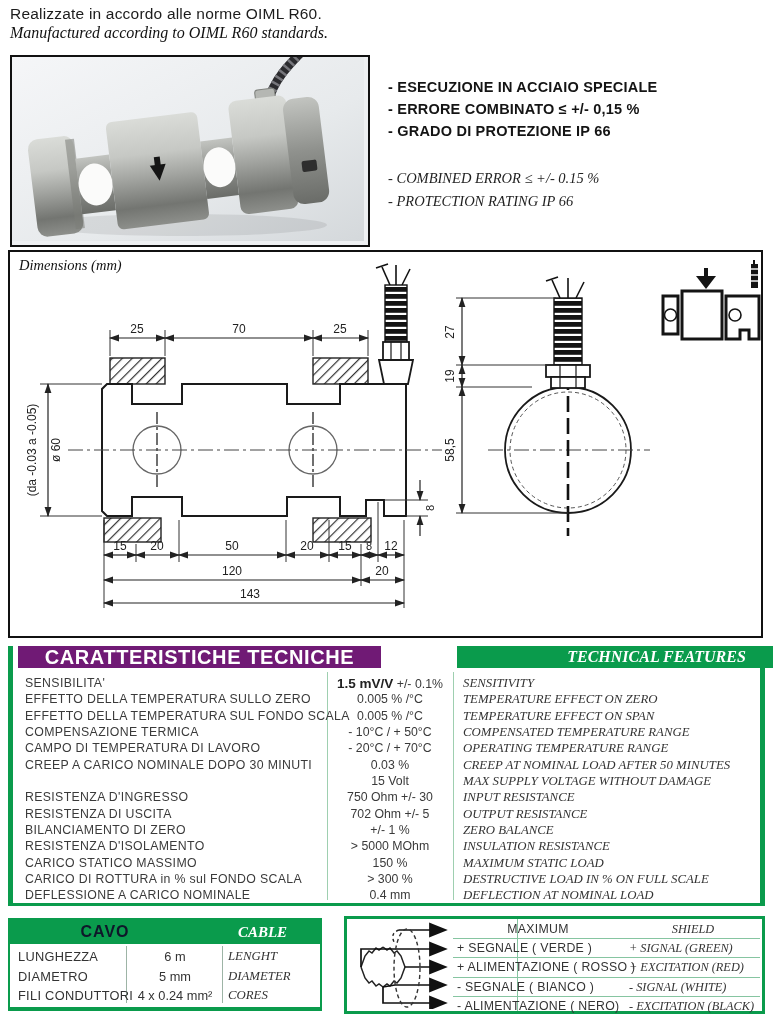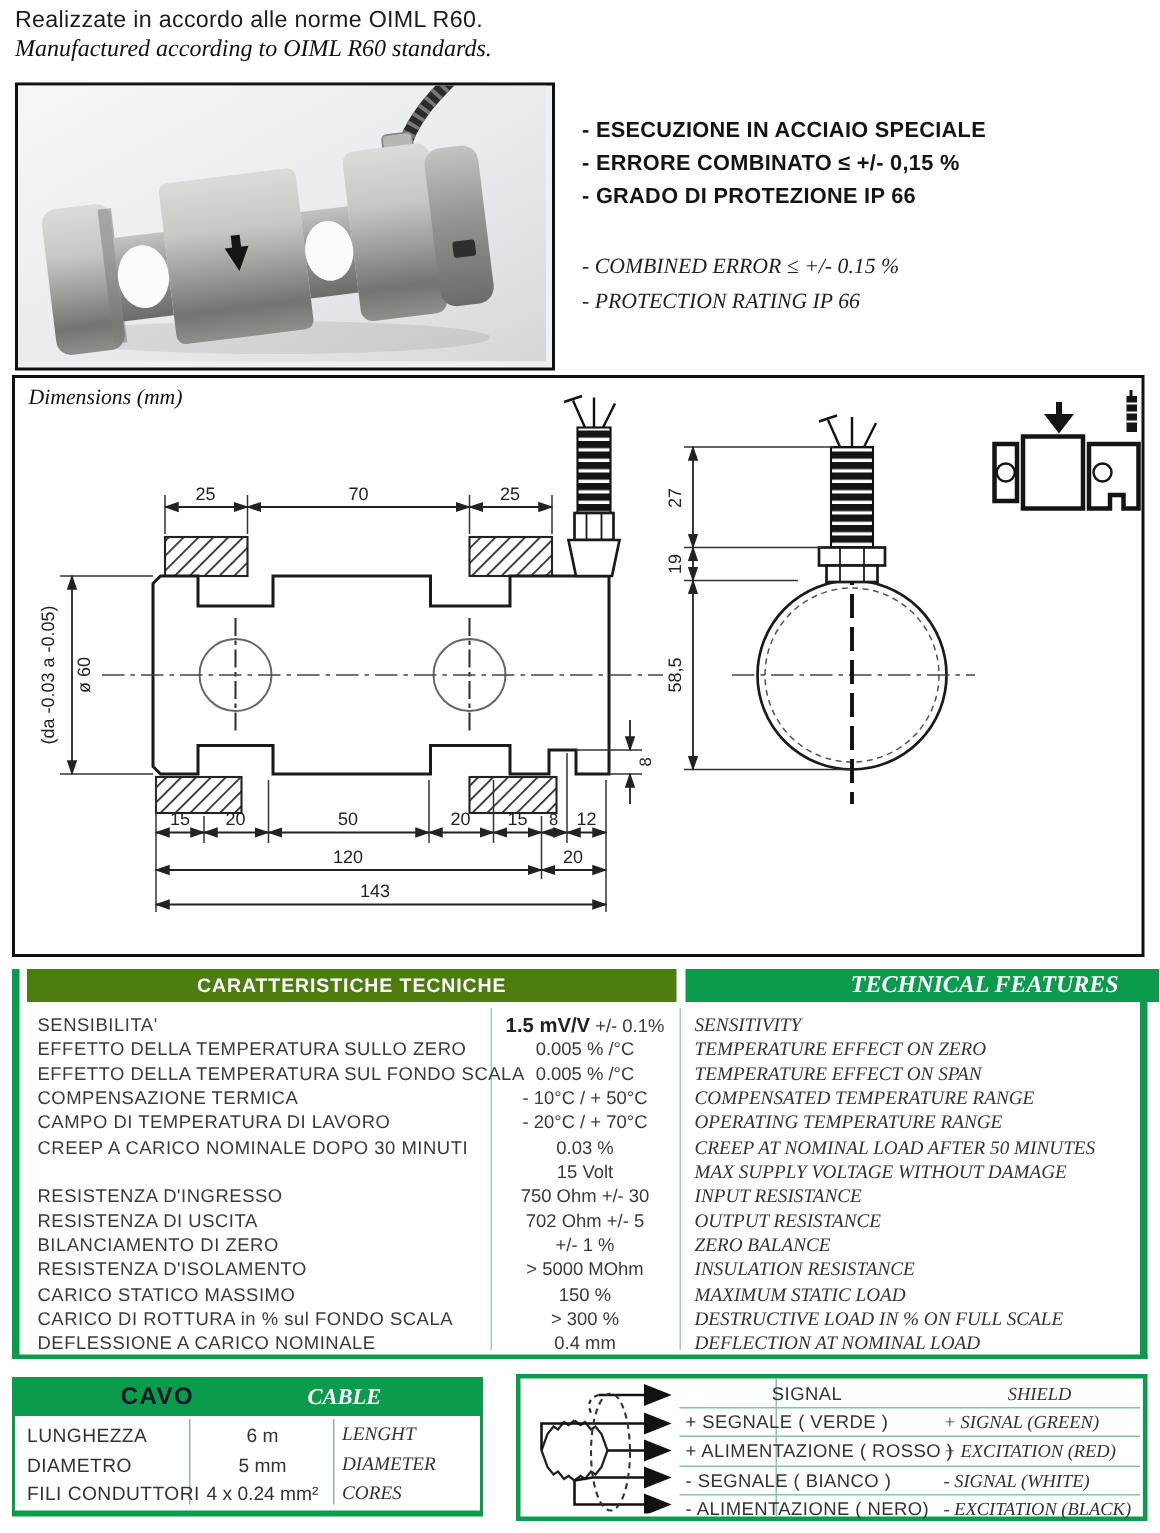--- a/index.html
+++ b/index.html
@@ -21,38 +21,38 @@
   .feat-en div{font-family:"Liberation Serif",serif;font-style:italic;font-size:14.5px;line-height:23px;color:#1f1f1f;}
 
   
   .dims-box{position:absolute;left:8px;top:250px;width:751px;height:384px;border:2px solid #111;}
   .dims-title{position:absolute;left:9px;top:5px;font-family:"Liberation Serif",serif;font-style:italic;font-size:14.5px;color:#111;}
   .dims-box svg{position:absolute;left:0;top:0;}
 
   
   .spec{position:absolute;left:8px;top:646px;width:757px;height:260px;box-sizing:border-box;
         border-left:5px solid #0a9b4c;border-right:5px solid #0a9b4c;border-bottom:3px solid #0a9b4c;background:#fff;}
-  .spec-hd-it{position:absolute;left:5px;top:0;width:433px;height:22px;background:#4d7c0f;color:#fff;
-        font-weight:bold;font-size:13px;letter-spacing:.6px;text-align:center;line-height:22px;}
+  .spec-hd-it{position:absolute;left:5px;top:0;width:363px;height:22px;background:#701a75;color:#fff;
+        font-weight:bold;font-size:20px;letter-spacing:.6px;text-align:center;line-height:22px;}
   .spec-hd-en{position:absolute;left:444px;top:0;width:303px;height:22px;background:#0a9b4c;color:#ffffff;
         font-family:"Liberation Serif",serif;font-style:italic;font-weight:bold;font-size:16px;text-align:center;line-height:22px;padding-left:48px;}
   .spec-rows{position:absolute;left:0;top:29px;right:16px;}
   .srow{position:relative;height:16.35px;}
   .sit{position:absolute;left:12px;top:1px;font-size:12.3px;letter-spacing:.35px;color:#3a3a3a;white-space:nowrap;}
   .sval{position:absolute;left:315px;top:1px;width:124px;text-align:center;font-size:12.3px;color:#3a3a3a;white-space:nowrap;}
   .sval b{font-size:13.5px;color:#222;}
   .sen{position:absolute;left:450px;top:1px;font-family:"Liberation Serif",serif;font-style:italic;font-size:12.8px;color:#333;white-space:nowrap;}
   .vline{position:absolute;top:26px;bottom:3px;width:1px;background:#9ecfb0;}
 
   
   .cable{position:absolute;left:8px;top:918px;width:314px;height:93px;box-sizing:border-box;
         border:2px solid #0a9b4c;border-bottom-width:4px;background:#fff;}
   .cable-hd{position:absolute;left:0;top:0;right:0;height:24px;background:#0a9b4c;}
   .cable-hd .t-it{position:absolute;left:0;width:190px;text-align:center;color:#0f172a;font-weight:bold;font-size:16px;line-height:24px;letter-spacing:1px;}
-  .cable-hd .t-en{position:absolute;left:195px;right:0;text-align:left;color:#fff;font-family:"Liberation Serif",serif;
+  .cable-hd .t-en{position:absolute;left:195px;right:0;text-align:center;color:#fff;font-family:"Liberation Serif",serif;
         font-style:italic;font-weight:bold;font-size:15px;line-height:24px;}
   .crow{position:relative;height:19.5px;}
   .cable-rows{position:absolute;left:0;top:28px;right:0;}
   .cit{position:absolute;left:8px;top:1px;font-size:12.8px;letter-spacing:.3px;color:#333;}
   .cvalue{position:absolute;left:120px;top:1px;width:90px;text-align:center;font-size:12.8px;color:#333;}
   .cen{position:absolute;left:218px;top:1px;font-family:"Liberation Serif",serif;font-style:italic;font-size:12.8px;color:#333;}
   .cline{position:absolute;top:26px;bottom:4px;width:1px;background:#9db4a6;}
 
   
   .conn{position:absolute;left:344px;top:916px;width:421px;height:98px;box-sizing:border-box;border:3px solid #0a9b4c;background:#fff;}
@@ -399,21 +399,21 @@
         <path d="M56,46 H96" marker-end="url(#b)"></path>
         <path d="M34,66 L46,64 H96" marker-end="url(#b)"></path>
         <path d="M34,66 V82 H96" marker-end="url(#b)"></path>
       </g>
       <path d="M50,9 Q41,12 45,21" stroke="#222" stroke-width="1.4" fill="none" stroke-dasharray="3 3"></path>
       <ellipse cx="58" cy="47" rx="13" ry="39" fill="none" stroke="#333" stroke-width="1.4" stroke-dasharray="4 3"></ellipse>
     </svg>
     <div class="nvline"></div>
     <div class="conn-rows">
       <div class="nrow">
-        <span class="nit ctr-it">SIGNAL</span>
+        <span class="nit ctr-it">MAXIMUM</span>
         <span class="nen ctr-en">SHIELD</span>
       </div>
       <div class="nrow">
         <span class="nit">+ SEGNALE ( VERDE )</span>
         <span class="nen">+ SIGNAL  (GREEN)</span>
       </div>
       <div class="nrow">
         <span class="nit">+ ALIMENTAZIONE ( ROSSO )</span>
         <span class="nen">+ EXCITATION  (RED)</span>
       </div>

